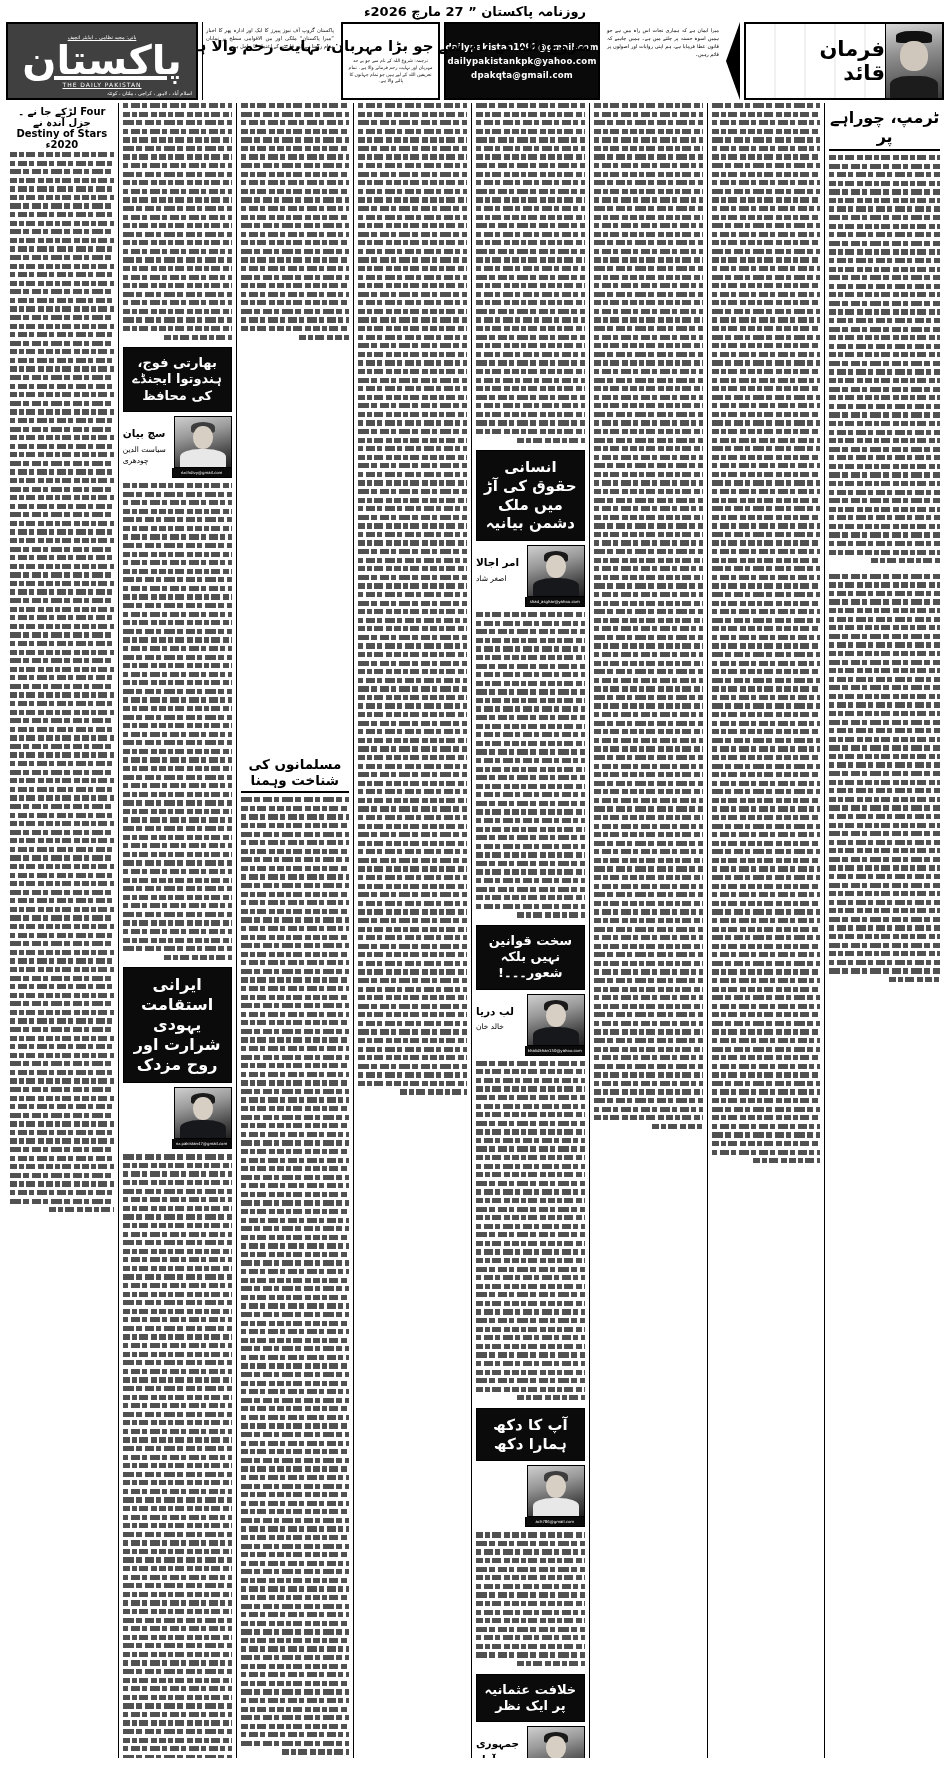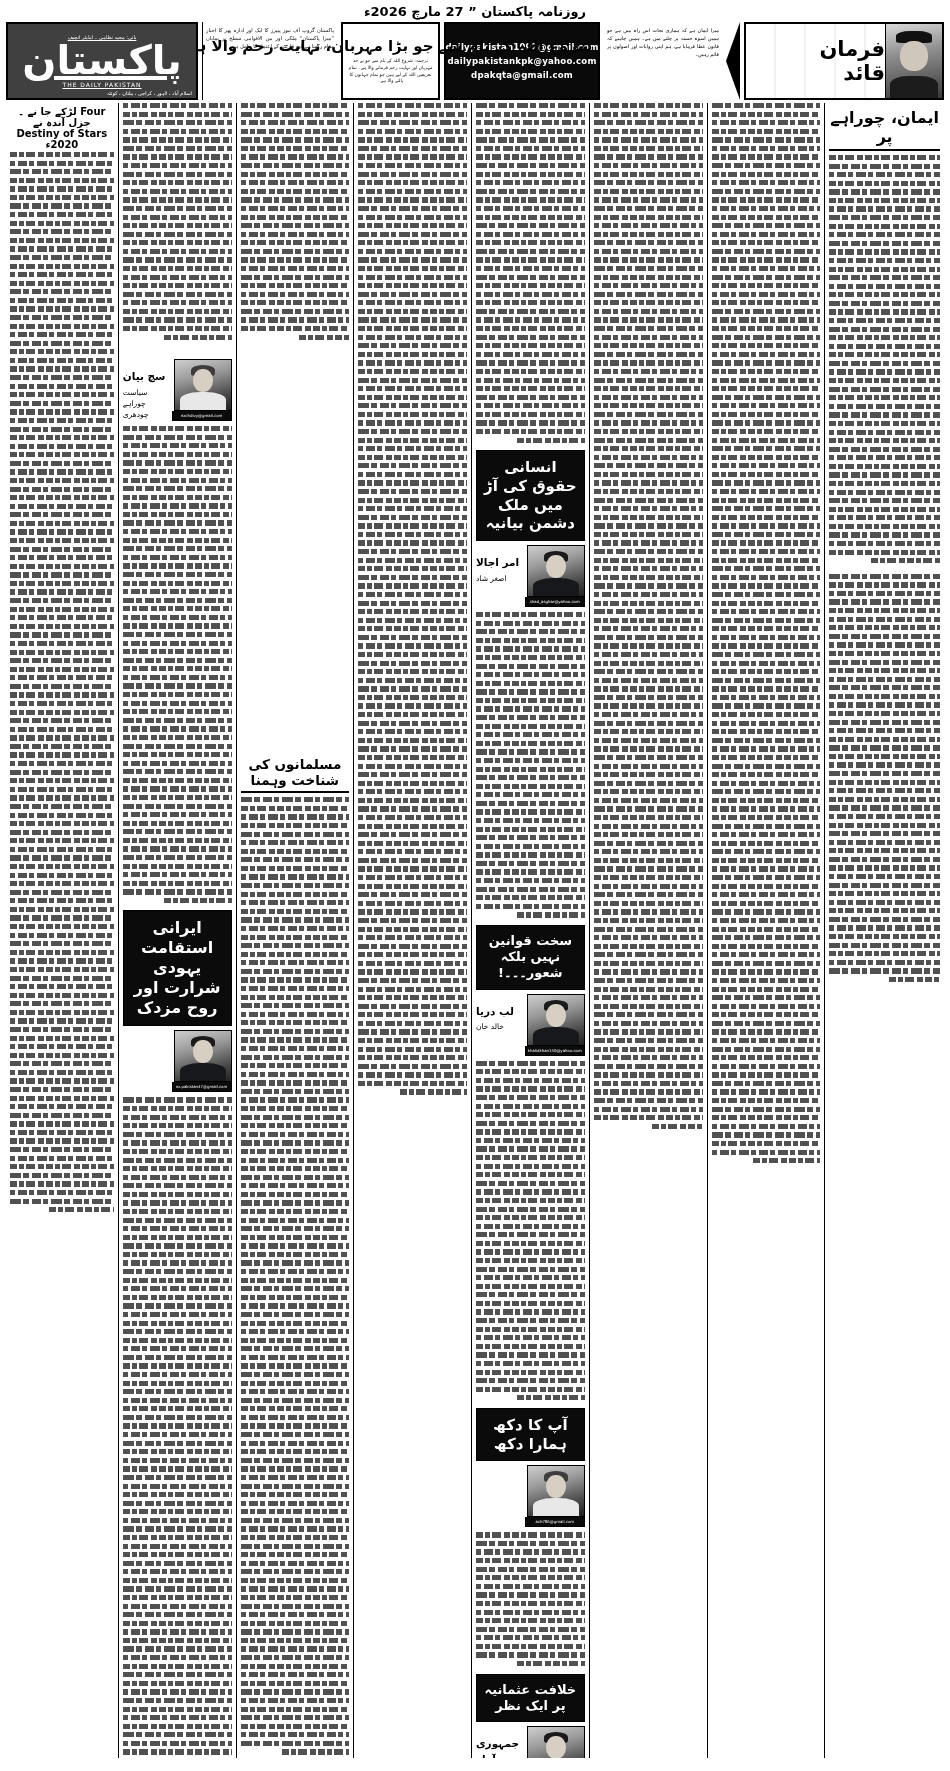--- a/index.html
+++ b/index.html
@@ -233,21 +233,21 @@
       <div class="tiny">بانی: مجید نظامی ۔ ایڈیٹر انچیف</div>
       <div class="big">پاکستان</div>
       <div class="eng">THE DAILY PAKISTAN</div>
       <div class="sub">اسلام آباد ، لاہور ، کراچی ، ملتان ، کوئٹہ</div>
     </div>
   </div>
 
   <div class="grid">
 
     <div class="col c-a">
-      <div class="plainhead">ایمان، چوراہے پر</div>
+      <div class="plainhead">ٹرمپ، چوراہے پر</div>
       <div class="body">
         <div class="tx"></div>
           <div class="tx v2"></div>
           <div class="tx v3"></div>
           <div class="tx"></div>
         <div class="tx v2"></div>
           <div class="tx"></div>
           <div class="tx v3"></div>
           <div class="tx v2"></div>
         <div class="tx"></div>
@@ -1097,32 +1097,33 @@
         <div class="tx v3"></div>
           <div class="tx"></div>
           <div class="tx v2"></div>
           <div class="tx v3"></div>
         <div class="tx"></div>
           <div class="tx v2"></div>
           <div class="tx"></div>
           <div class="tx short"></div>
       </div>
 
+      <div class="headbar sm">بھارتی فوج، ہندوتوا ایجنڈے کی محافظ</div>
       <div class="bylinewrap">
         <div class="authorbox">
           <div class="photo light">
             <div class="hair"></div>
               <div class="head"></div>
               <div class="shoulders"></div>
           </div>
           <div class="mailbar">rizchdivy@gmail.com</div>
         </div>
         <div class="authorname">
           <span>سچ بیان</span>
-          <span class="sub">سیاست چوراہے چودھری</span>
+          <span class="sub">سیاست الدین چودھری</span>
         </div>
       </div>
       <div class="body">
         <div class="tx"></div>
           <div class="tx v2"></div>
           <div class="tx v3"></div>
           <div class="tx"></div>
         <div class="tx v2"></div>
           <div class="tx"></div>
           <div class="tx v3"></div>

